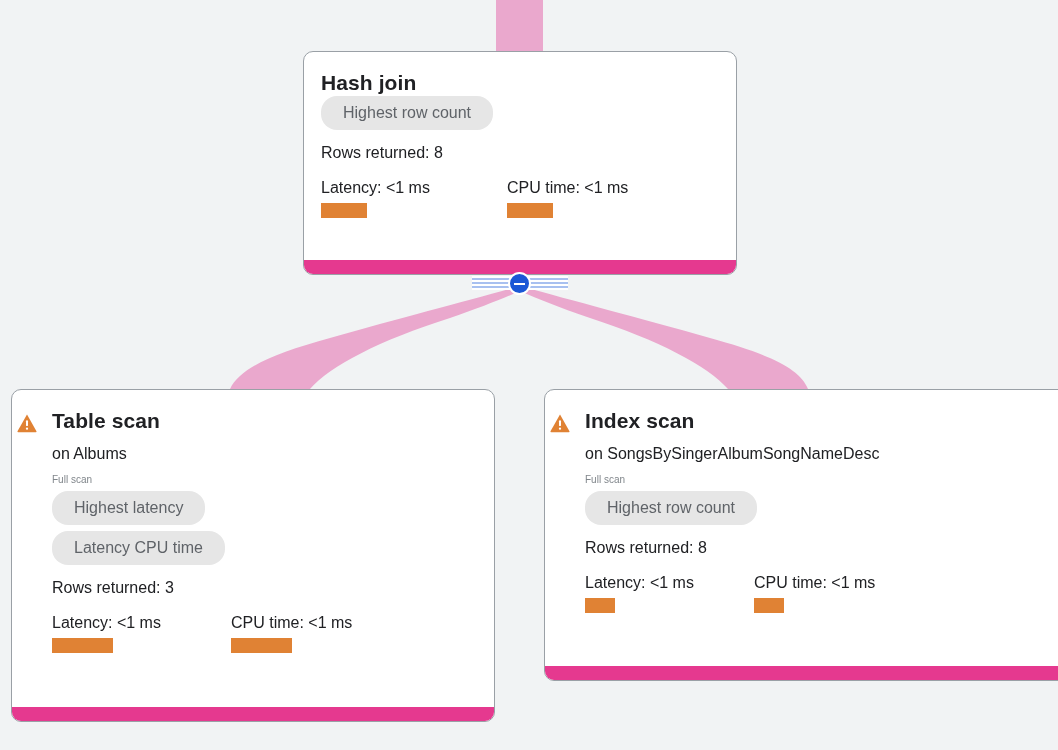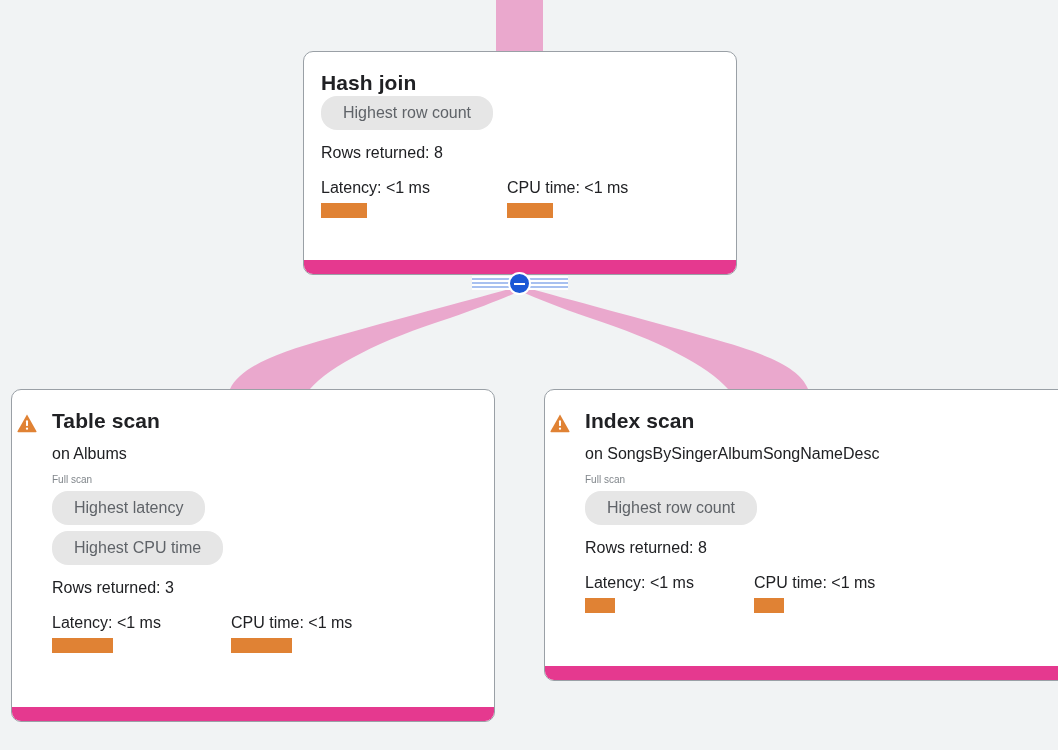--- a/index.html
+++ b/index.html
@@ -272,21 +272,21 @@
           <path d="M12 2.8 L22.2 20.6 Q23 22 21.4 22 L2.6 22 Q1 22 1.8 20.6 Z" fill="#e08234"></path>
           <rect x="10.9" y="9" width="2.2" height="6.4" rx="1" fill="#ffffff"></rect>
           <circle cx="12" cy="18.2" r="1.25" fill="#ffffff"></circle>
         </svg>
         <div class="head-text">
           <div class="node-title">Table scan</div>
           <div class="node-subtitle">on Albums</div>
           <div class="node-scantype">Full scan</div>
           <div class="chips">
             <span class="chip">Highest latency</span><br>
-            <span class="chip">Highest CPU time</span>
+            <span class="chip">Latency CPU time</span>
           </div>
           <div class="rows-returned">Rows returned: 3</div>
           <div class="metrics">
             <div class="metric metric-latency">
               <div class="metric-label">Latency: &lt;1 ms</div>
               <div class="metric-bar" style="width: 61px;"></div>
             </div>
             <div class="metric metric-cpu">
               <div class="metric-label">CPU time: &lt;1 ms</div>
               <div class="metric-bar" style="width: 61px;"></div>

